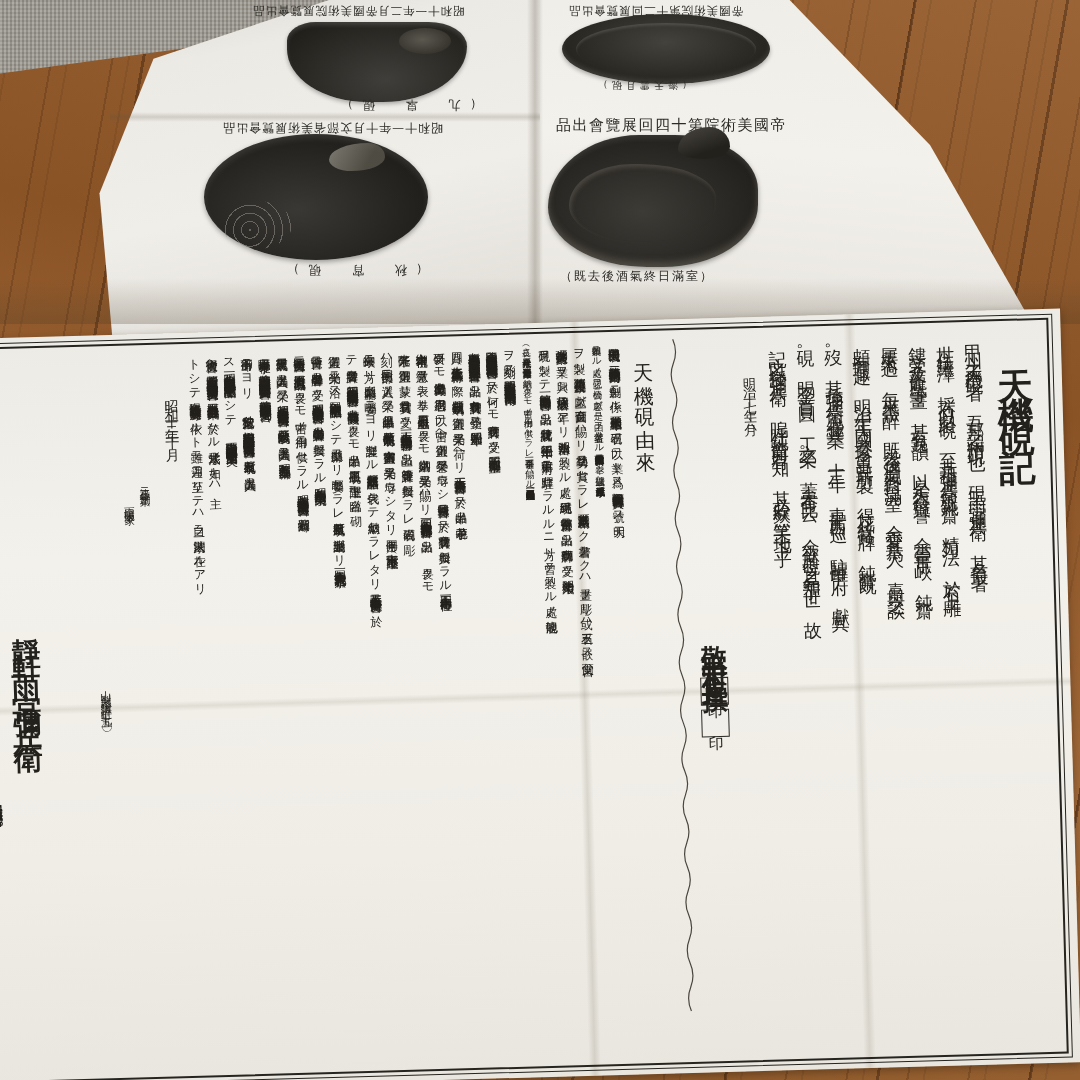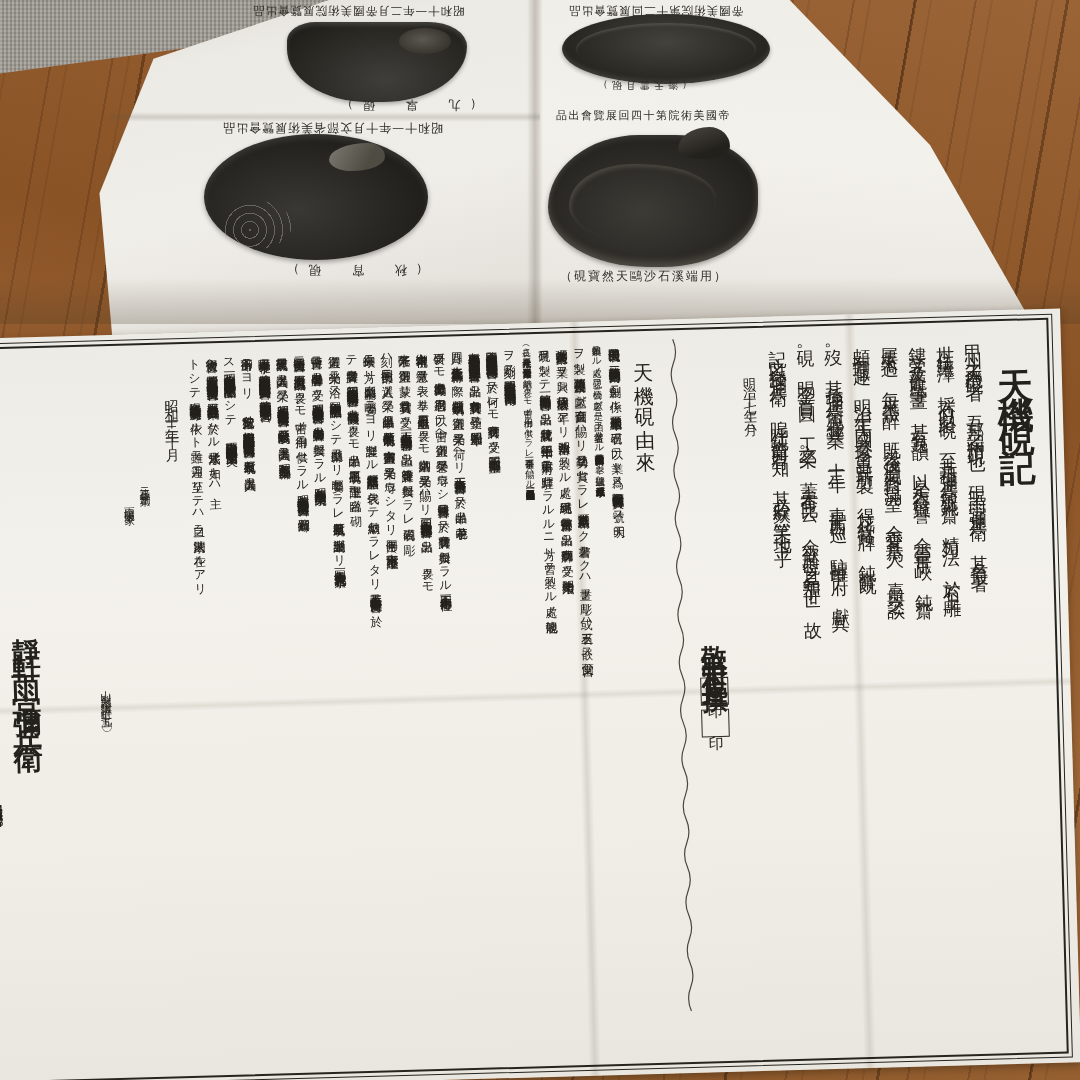--- a/index.html
+++ b/index.html
@@ -70,21 +70,21 @@
     box-shadow:inset 2px 3px 4px rgba(160,152,138,.25);}
   
   .cap{position:absolute;color:#2d2b26;white-space:nowrap;}
   .rot180{transform:rotate(180deg);}
   .cap-a-ex{left:252px;top:3px;font-size:11.5px;letter-spacing:1px;}
   .cap-a-name{left:332px;top:96px;font-size:12.5px;letter-spacing:9px;}
   .cap-b-ex{left:222px;top:119px;font-size:12px;letter-spacing:1px;}
   .cap-b-name{left:278px;top:261px;font-size:12.5px;letter-spacing:9px;}
   .cap-c-ex{left:568px;top:3px;font-size:11.5px;letter-spacing:1px;}
   .cap-c-name{left:594px;top:78px;font-size:10px;letter-spacing:4px;}
-  .cap-d-ex{left:556px;top:108px;font-size:11px;letter-spacing:1.5px;}
+  .cap-d-ex{left:556px;top:116px;font-size:15px;letter-spacing:1.5px;}
   .cap-d-name{left:560px;top:268px;font-size:12px;letter-spacing:2px;}
   
   .sheet{
     position:absolute;left:-52px;top:310px;width:1112px;height:754px;
     transform:rotate(-1.6deg);transform-origin:95% 0%;
     background:linear-gradient(180deg,#edebe5,#f3f1eb 30%,#efede6 70%,#e9e6df);
     box-shadow:0 3px 8px rgba(40,25,10,.4);
   }
   .frame{position:absolute;inset:9px 12px;border:2.5px solid #26241f;outline:1px solid #26241f;outline-offset:3px;}
   .sheet-inner{
@@ -147,21 +147,21 @@
   <div class="stone stone-c">
       <div class="rim"></div>
     </div>
   <div class="cap cap-c-name rot180">（海天雲月硯）</div>
 
   <div class="cap cap-d-ex">品出會覽展回四十第院術美國帝</div>
   <div class="stone stone-d">
     <div class="bump"></div>
     <div class="well"></div>
   </div>
-  <div class="cap cap-d-name">（硯寶然天鷗沙石溪端用）</div>
+  <div class="cap cap-d-name">（既去後酒氣終日滿室）</div>
 
   <div class="band-shadow"></div>
 </div>
 
 <div class="sheet">
   <div class="sheet-crease1"></div>
   <div class="sheet-crease2"></div>
   <div class="sheet-crease-h"></div>
   <div class="frame"></div>
   <div class="sheet-inner">

